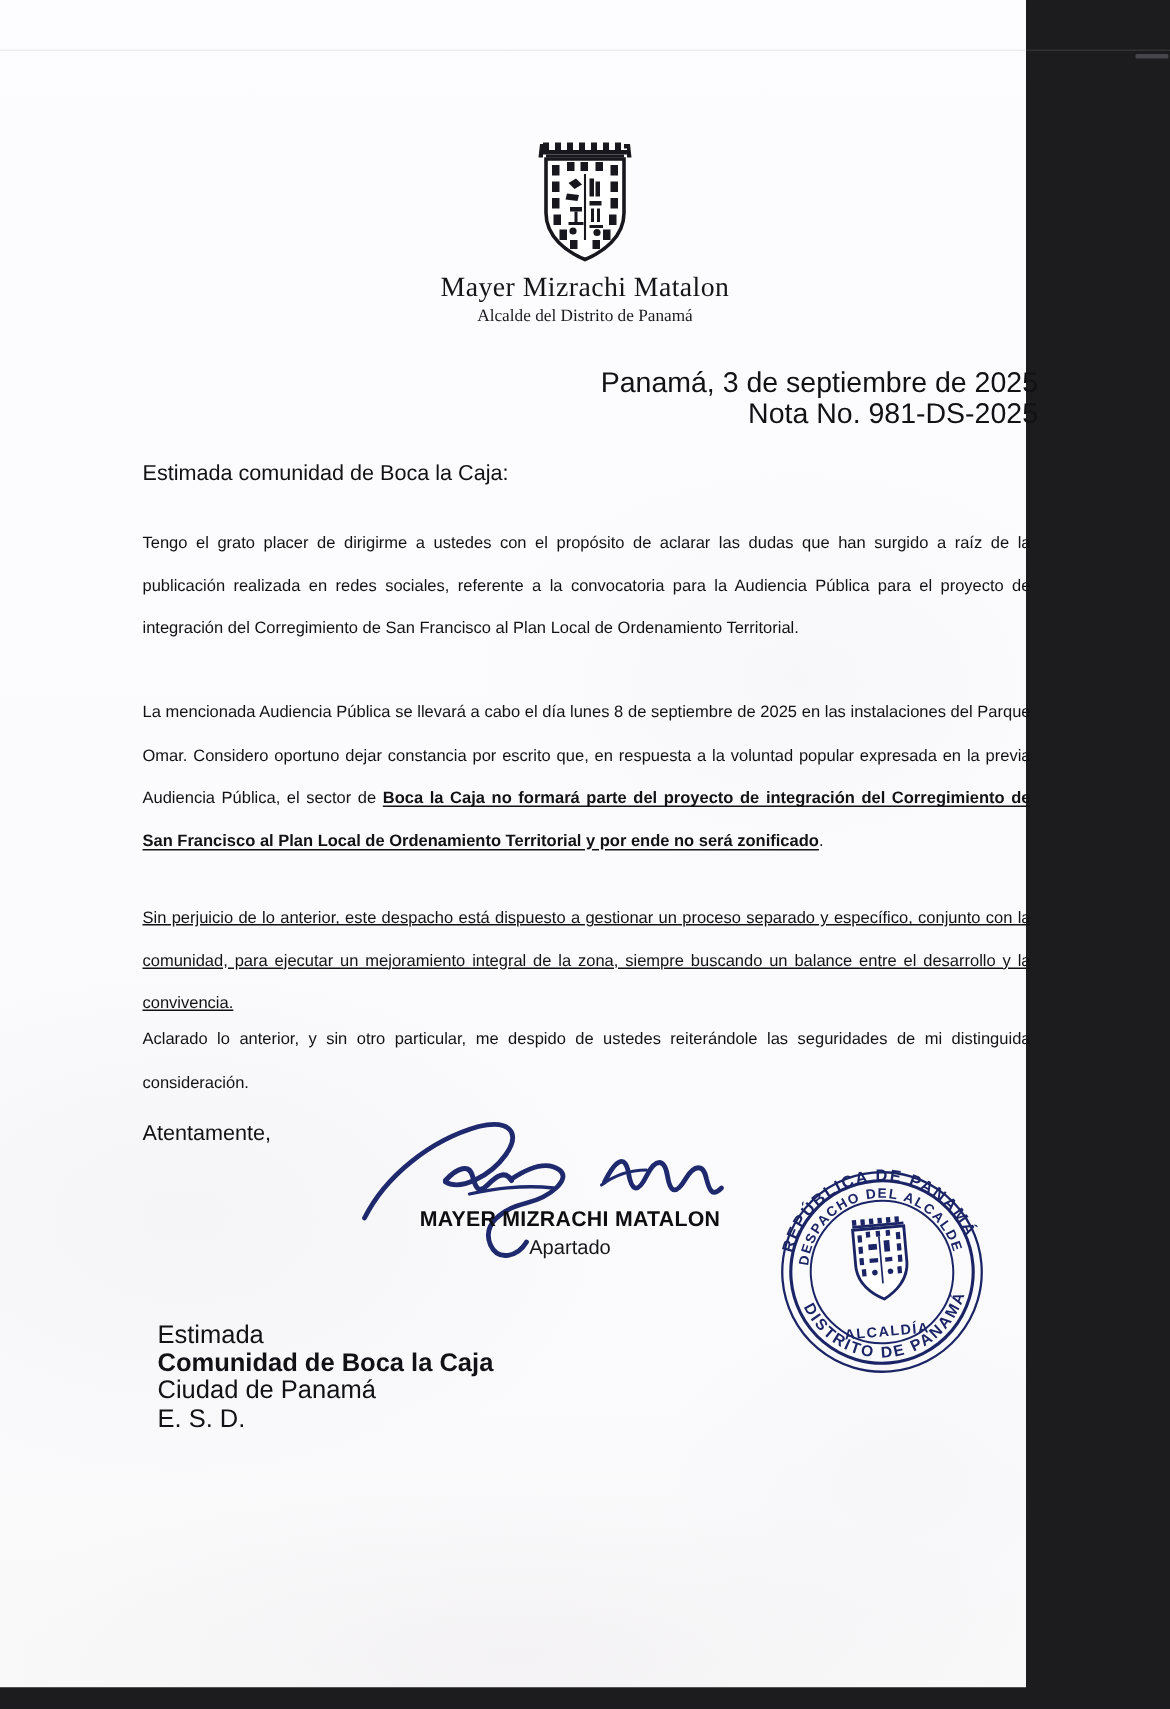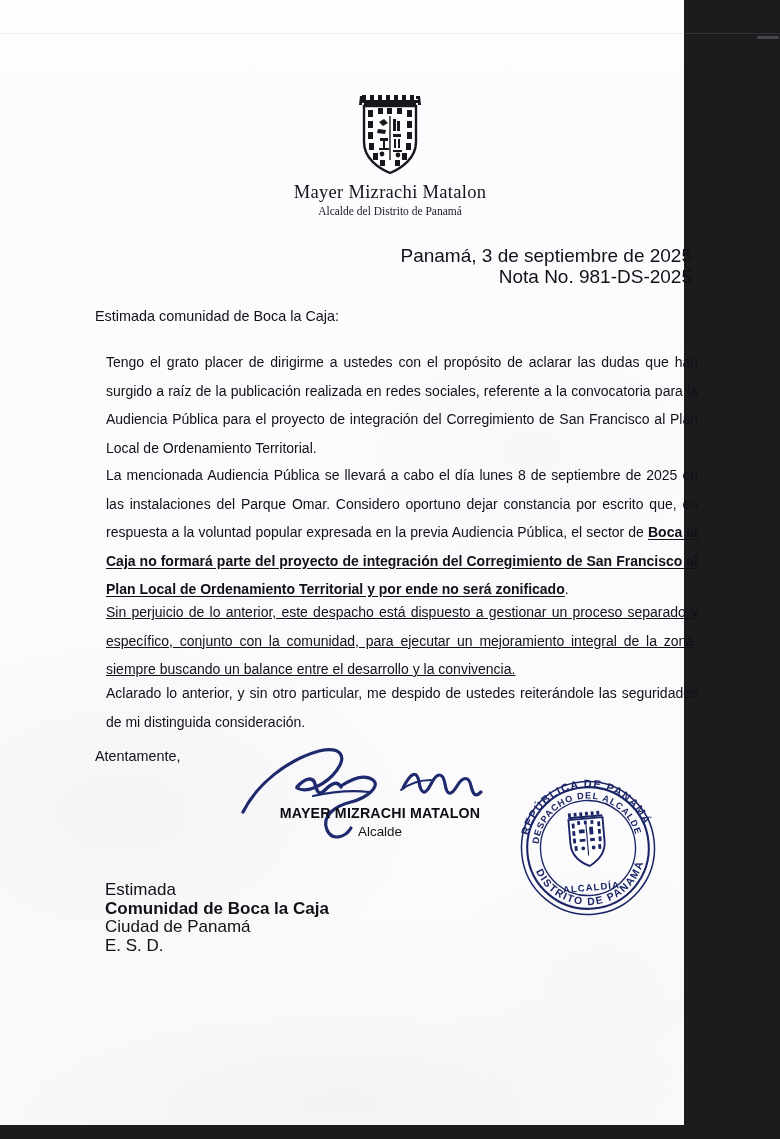--- a/index.html
+++ b/index.html
@@ -83,23 +83,23 @@
     color: #111116;
   }
   #salutation {
     position: absolute;
     left: 95px; top: 308px;
     font-size: 14.4px;
     color: #111116;
   }
   .para {
     position: absolute;
-    left: 106px;
+    left: 95px;
     width: 592px;
-    font-size: 14px;
+    font-size: 11px;
     line-height: 28.5px;
     color: #111116;
     text-align: justify;
   }
   #p1 { top: 348px; }
   #p2 { top: 461px; }
   #p3 { top: 598px; text-decoration: underline; }
   #p4 { top: 679px; }
   .emph {
     font-weight: bold;
@@ -279,21 +279,21 @@
 
         <path d="M168 48 C176 32 182 30 184 42 C186 54 190 56 196 44
                  C202 32 208 32 210 44 C212 56 216 56 222 46
                  C228 36 234 36 236 46 C238 54 240 58 246 52" stroke-width="3.2"></path>
         <path d="M166 50 C174 44 184 40 196 40" stroke-width="2"></path>
       </g>
     </svg>
   </div>
 
   <div id="sig-name">MAYER MIZRACHI MATALON</div>
-  <div id="sig-title">Alcalde</div>
+  <div id="sig-title">Apartado</div>
 
   <svg id="seal" viewBox="0 0 160 160">
     <defs>
       <path id="arcOuterTop" d="M 16,80 A 64,64 0 0 1 144,80"></path>
       <path id="arcOuterBot" d="M 20,80 A 60,60 0 0 0 140,80"></path>
       <path id="arcInnerTop" d="M 28,80 A 52,52 0 0 1 132,80"></path>
     </defs>
     <g stroke="#1b2566" fill="none">
       <circle cx="80" cy="80" r="70" stroke-width="1.6"></circle>
       <circle cx="80" cy="80" r="64" stroke-width="2.2"></circle>

